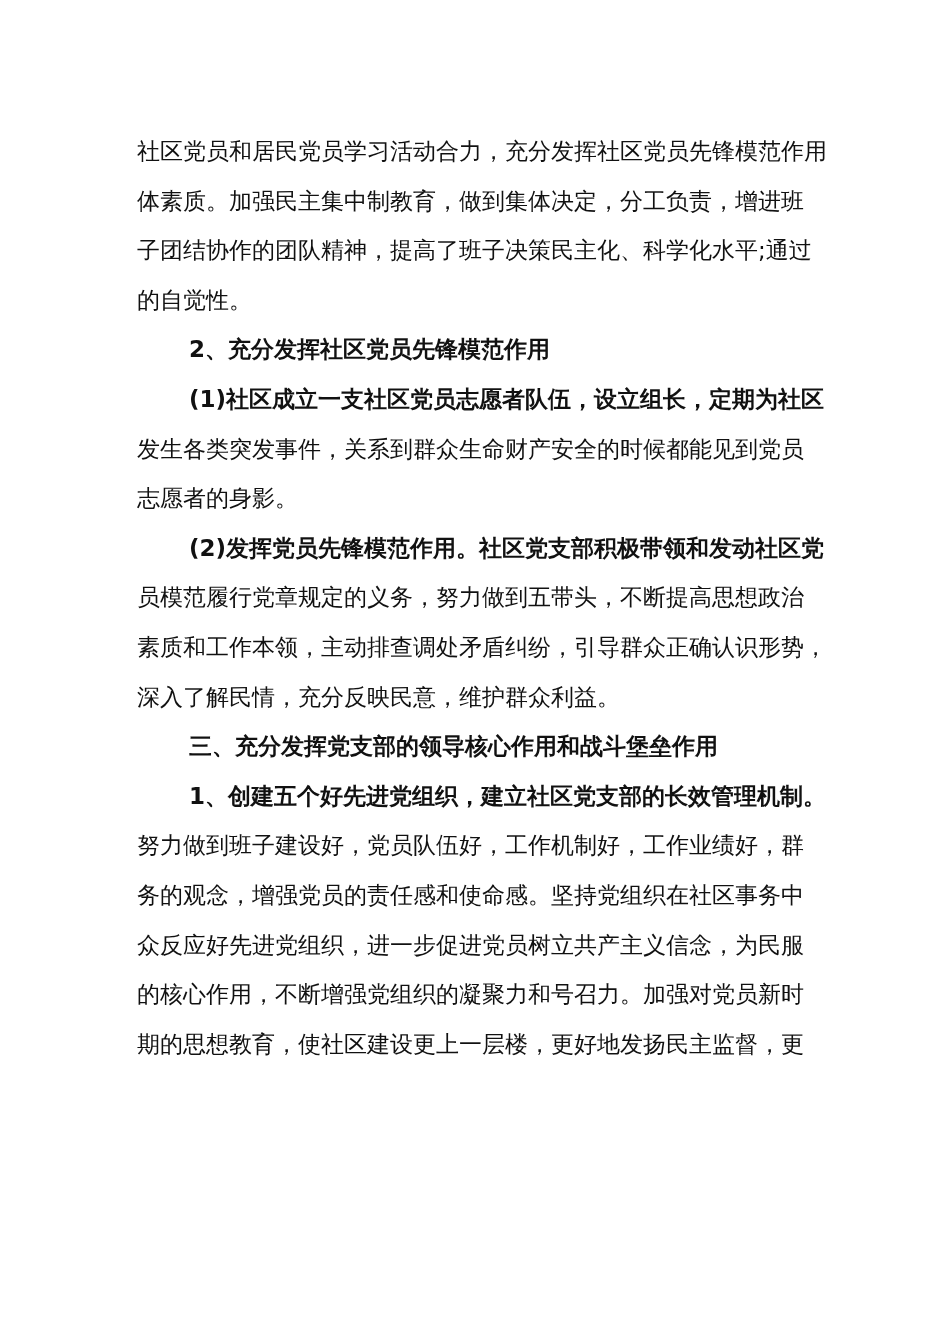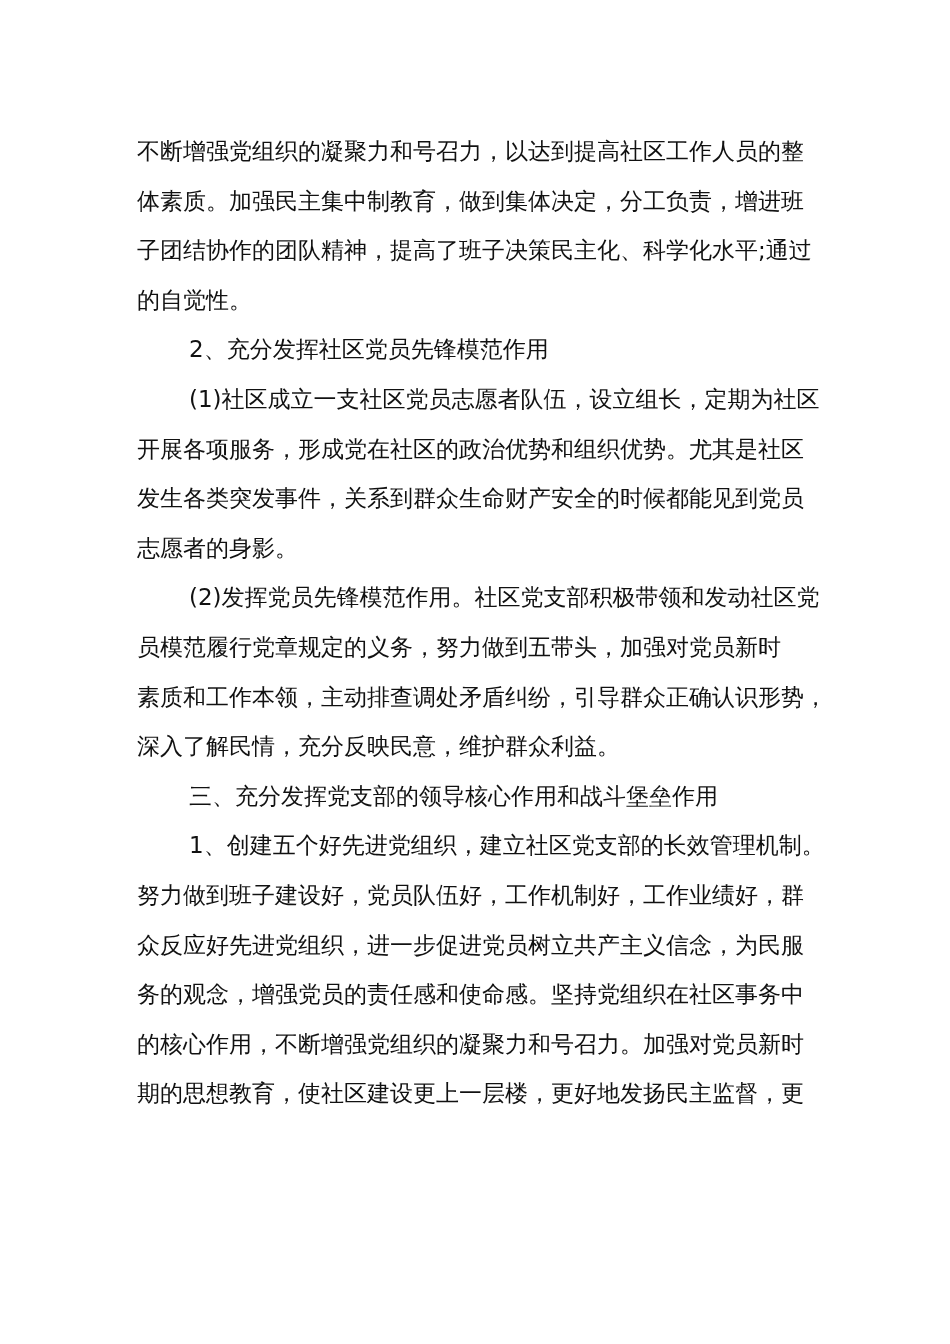--- a/index.html
+++ b/index.html
@@ -33,53 +33,53 @@
     padding: 0;
   }
   .text-line {
     height: 49.6px;
     line-height: 49.6px;
     white-space: pre;
     letter-spacing: 0;
   }
   .text-line.indent {
     padding-left: 52px;
+    font-weight: bold;
   }
 </style>
 </head>
 <body>
 
 <div class="page">
   <div class="content">
       <div class="paragraph">
-        <div class="text-line">不断增强党组织的凝聚力和号召力，以达到提高社区工作人员的整</div>
+        <div class="text-line">社区党员和居民党员学习活动合力，充分发挥社区党员先锋模范作用</div>
         <div class="text-line">体素质。加强民主集中制教育，做到集体决定，分工负责，增进班</div>
         <div class="text-line">子团结协作的团队精神，提高了班子决策民主化、科学化水平;通过</div>
         <div class="text-line">的自觉性。</div>
       </div>
       <div class="paragraph">
         <div class="text-line indent">2、充分发挥社区党员先锋模范作用</div>
       </div>
       <div class="paragraph">
         <div class="text-line indent">(1)社区成立一支社区党员志愿者队伍，设立组长，定期为社区</div>
-        <div class="text-line">开展各项服务，形成党在社区的政治优势和组织优势。尤其是社区</div>
         <div class="text-line">发生各类突发事件，关系到群众生命财产安全的时候都能见到党员</div>
         <div class="text-line">志愿者的身影。</div>
       </div>
       <div class="paragraph">
         <div class="text-line indent">(2)发挥党员先锋模范作用。社区党支部积极带领和发动社区党</div>
-        <div class="text-line">员模范履行党章规定的义务，努力做到五带头，加强对党员新时</div>
+        <div class="text-line">员模范履行党章规定的义务，努力做到五带头，不断提高思想政治</div>
         <div class="text-line">素质和工作本领，主动排查调处矛盾纠纷，引导群众正确认识形势，</div>
         <div class="text-line">深入了解民情，充分反映民意，维护群众利益。</div>
       </div>
       <div class="paragraph">
         <div class="text-line indent">三、充分发挥党支部的领导核心作用和战斗堡垒作用</div>
       </div>
       <div class="paragraph">
         <div class="text-line indent">1、创建五个好先进党组织，建立社区党支部的长效管理机制。</div>
         <div class="text-line">努力做到班子建设好，党员队伍好，工作机制好，工作业绩好，群</div>
+        <div class="text-line">务的观念，增强党员的责任感和使命感。坚持党组织在社区事务中</div>
         <div class="text-line">众反应好先进党组织，进一步促进党员树立共产主义信念，为民服</div>
-        <div class="text-line">务的观念，增强党员的责任感和使命感。坚持党组织在社区事务中</div>
         <div class="text-line">的核心作用，不断增强党组织的凝聚力和号召力。加强对党员新时</div>
         <div class="text-line">期的思想教育，使社区建设更上一层楼，更好地发扬民主监督，更</div>
       </div>
     </div>
 </div>
 
 </body></html>

